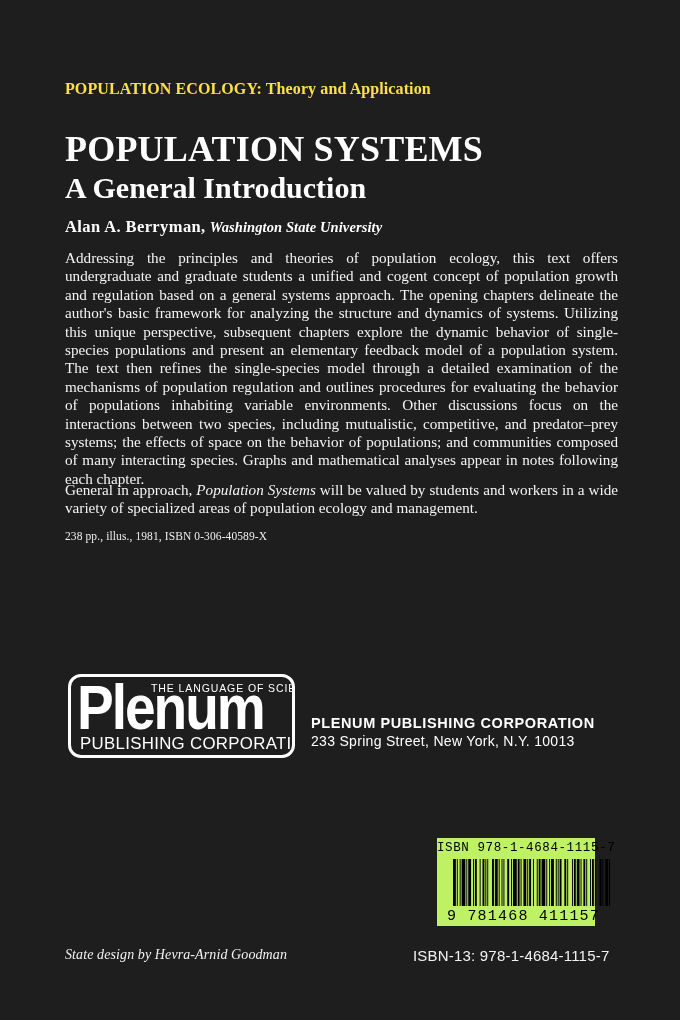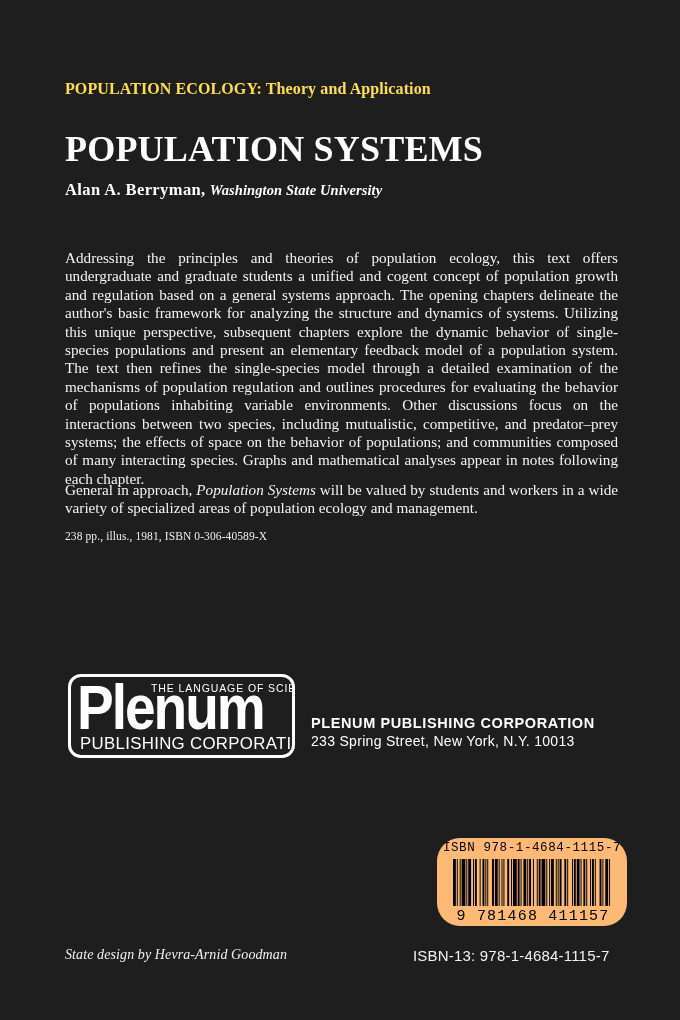--- a/index.html
+++ b/index.html
@@ -189,26 +189,25 @@
     letter-spacing: 0.3px;
     color: #ffffff;
     white-space: nowrap;
   }
 
   
   .barcode-box {
     position: absolute;
     left: 437px;
     top: 838px;
-    width: 190px;
+    width: 158px;
     height: 88px;
-    background: #fdba74;
+    background: #bef264;
     box-sizing: border-box;
     padding: 0;
-    border-radius: 23px;
   }
   .barcode-isbn {
     position: absolute;
     left: 0;
     right: 0;
     top: 3px;
     text-align: center;
     font-family: "Liberation Mono", monospace;
     font-size: 12.5px;
     letter-spacing: 0.6px;
@@ -261,20 +260,21 @@
 </style>
 </head>
 <body>
 
 <div class="cover">
 
   <div class="series-line">POPULATION ECOLOGY: Theory and Application</div>
 
   <div class="title-block">
     <div class="title-main">POPULATION SYSTEMS</div>
+    <div class="title-sub">A General Introduction</div>
     <div class="author-line">
       <span class="author-name">Alan A. Berryman,</span>
       <span class="author-affil">Washington State University</span>
     </div>
   </div>
 
   <div class="blurb">Addressing the principles and theories of population ecology, this text offers undergraduate and graduate students a unified and cogent concept of population growth and regulation based on a general systems approach. The opening chapters delineate the author's basic framework for analyzing the structure and dynamics of systems. Utilizing this unique perspective, subsequent chapters explore the dynamic behavior of single-species populations and present an elementary feedback model of a population system. The text then refines the single-species model through a detailed examination of the mechanisms of population regulation and outlines procedures for evaluating the behavior of populations inhabiting variable environments. Other discussions focus on the interactions between two species, including mutualistic, competitive, and predator–prey systems; the effects of space on the behavior of populations; and communities composed of many interacting species. Graphs and mathematical analyses appear in notes following each chapter.</div>
 
   <div class="blurb-2">
     <span>General in approach, </span><em>Population Systems</em><span> will be valued by students and workers in a wide variety of specialized areas of population ecology and management.</span>

